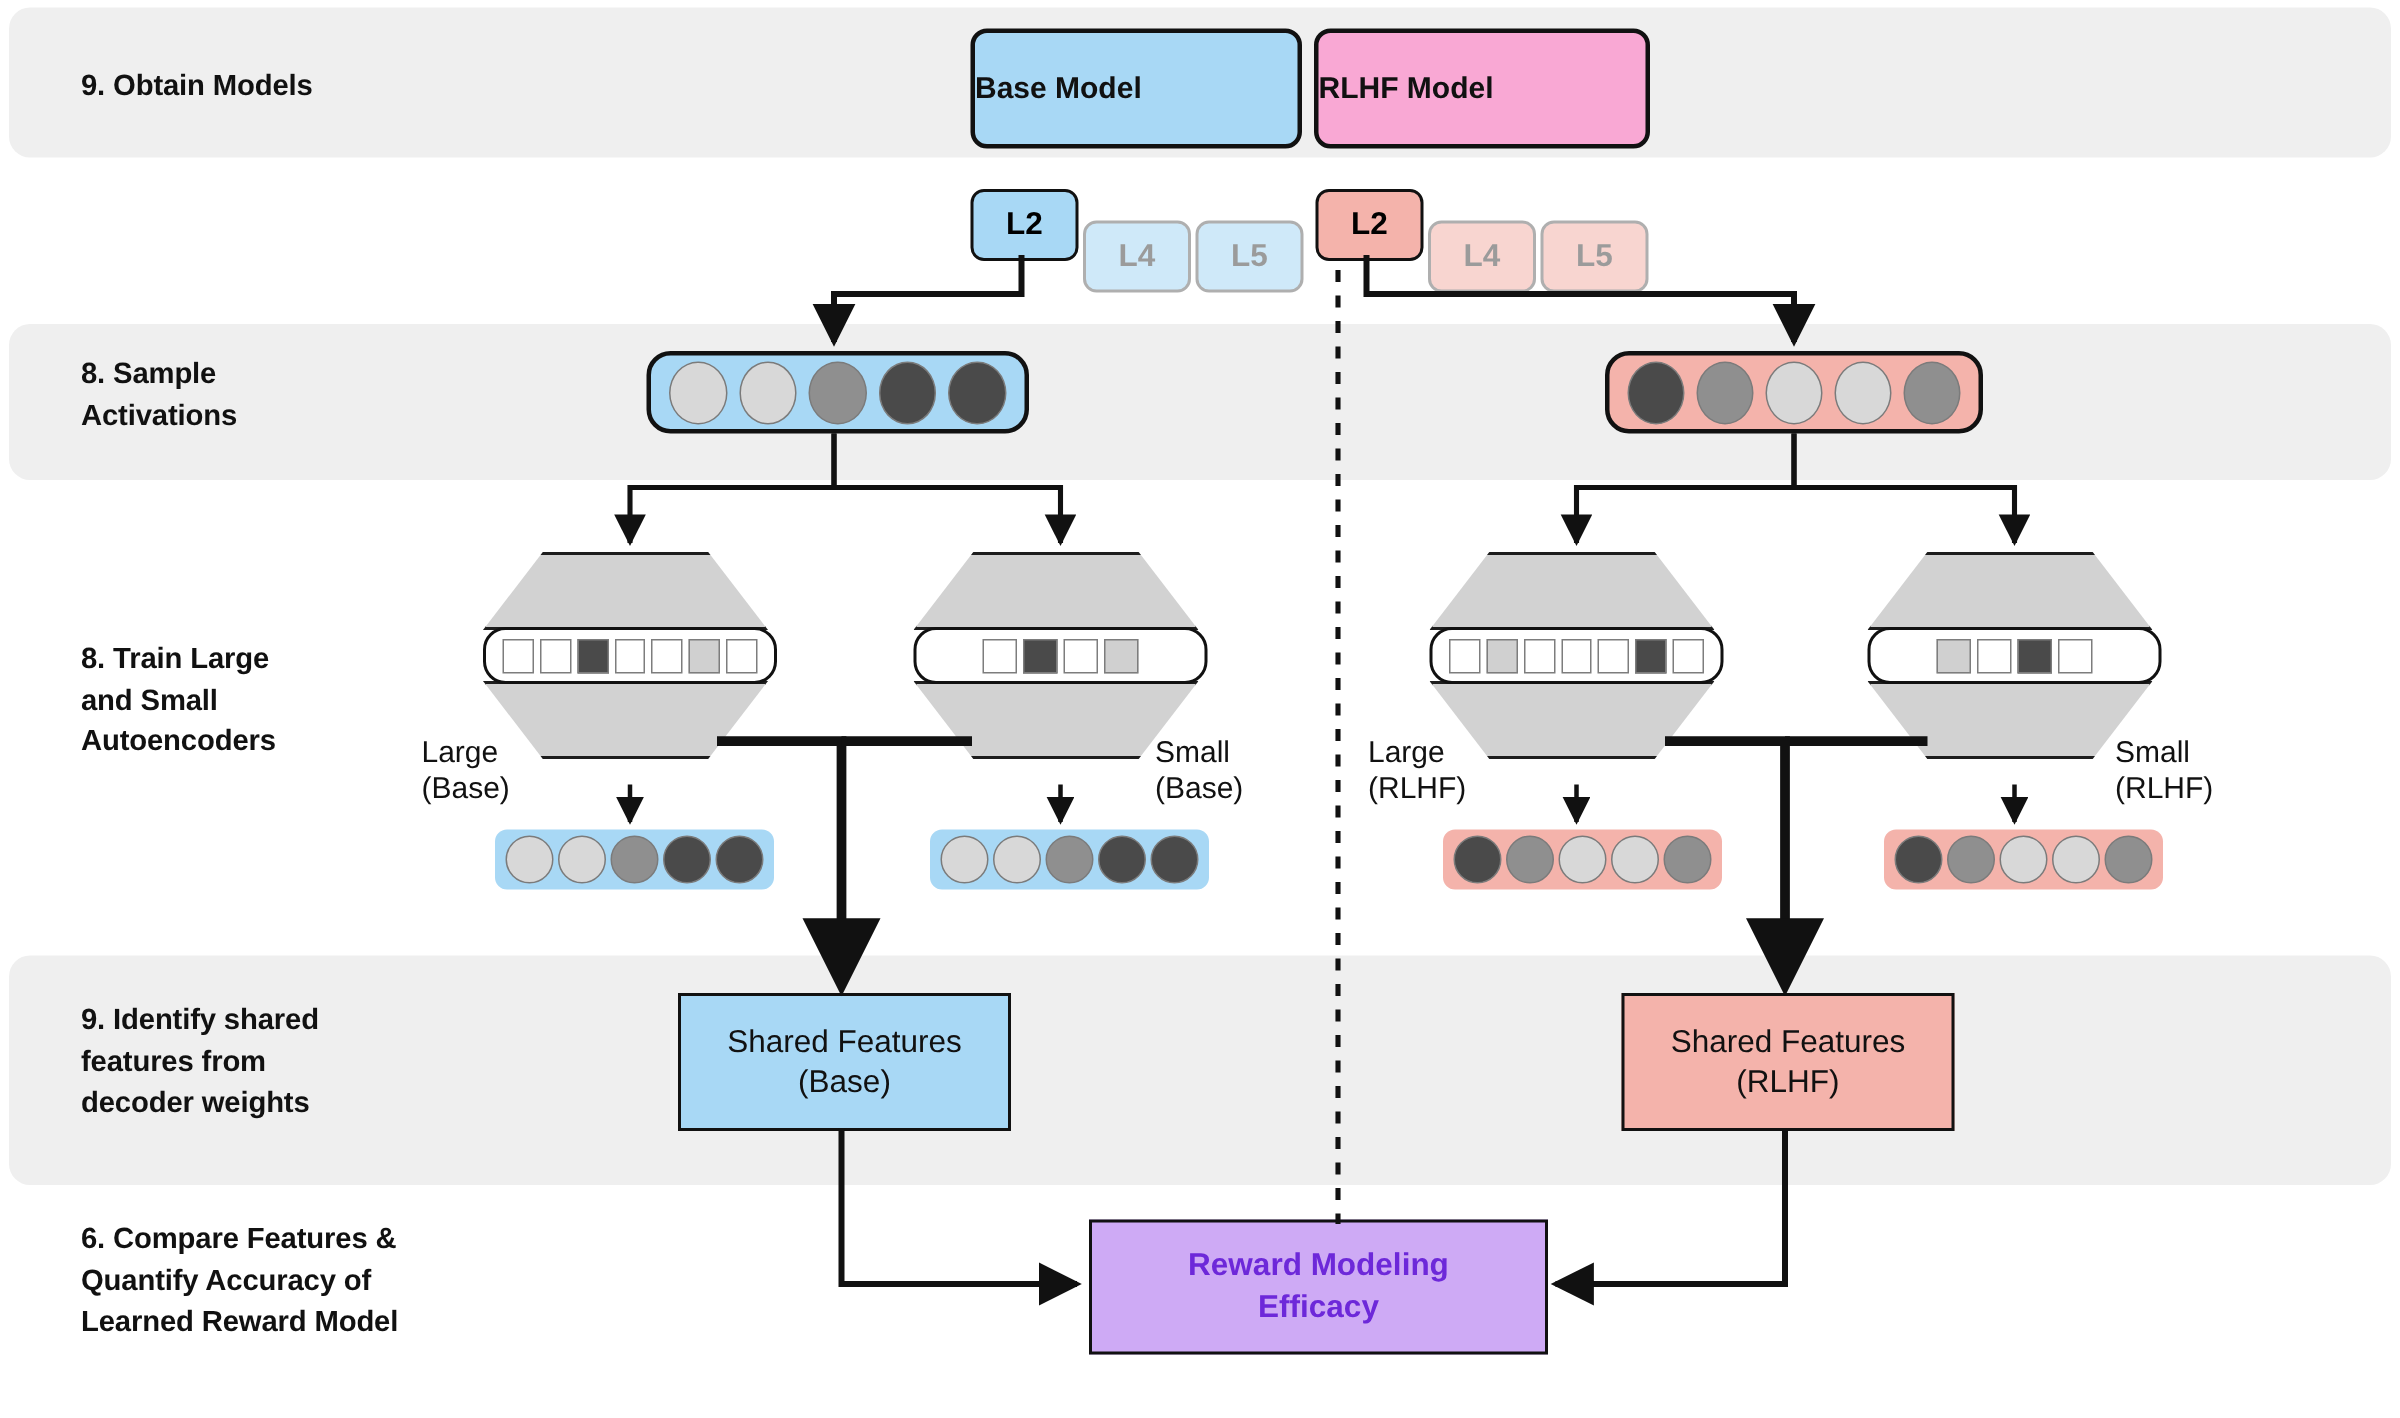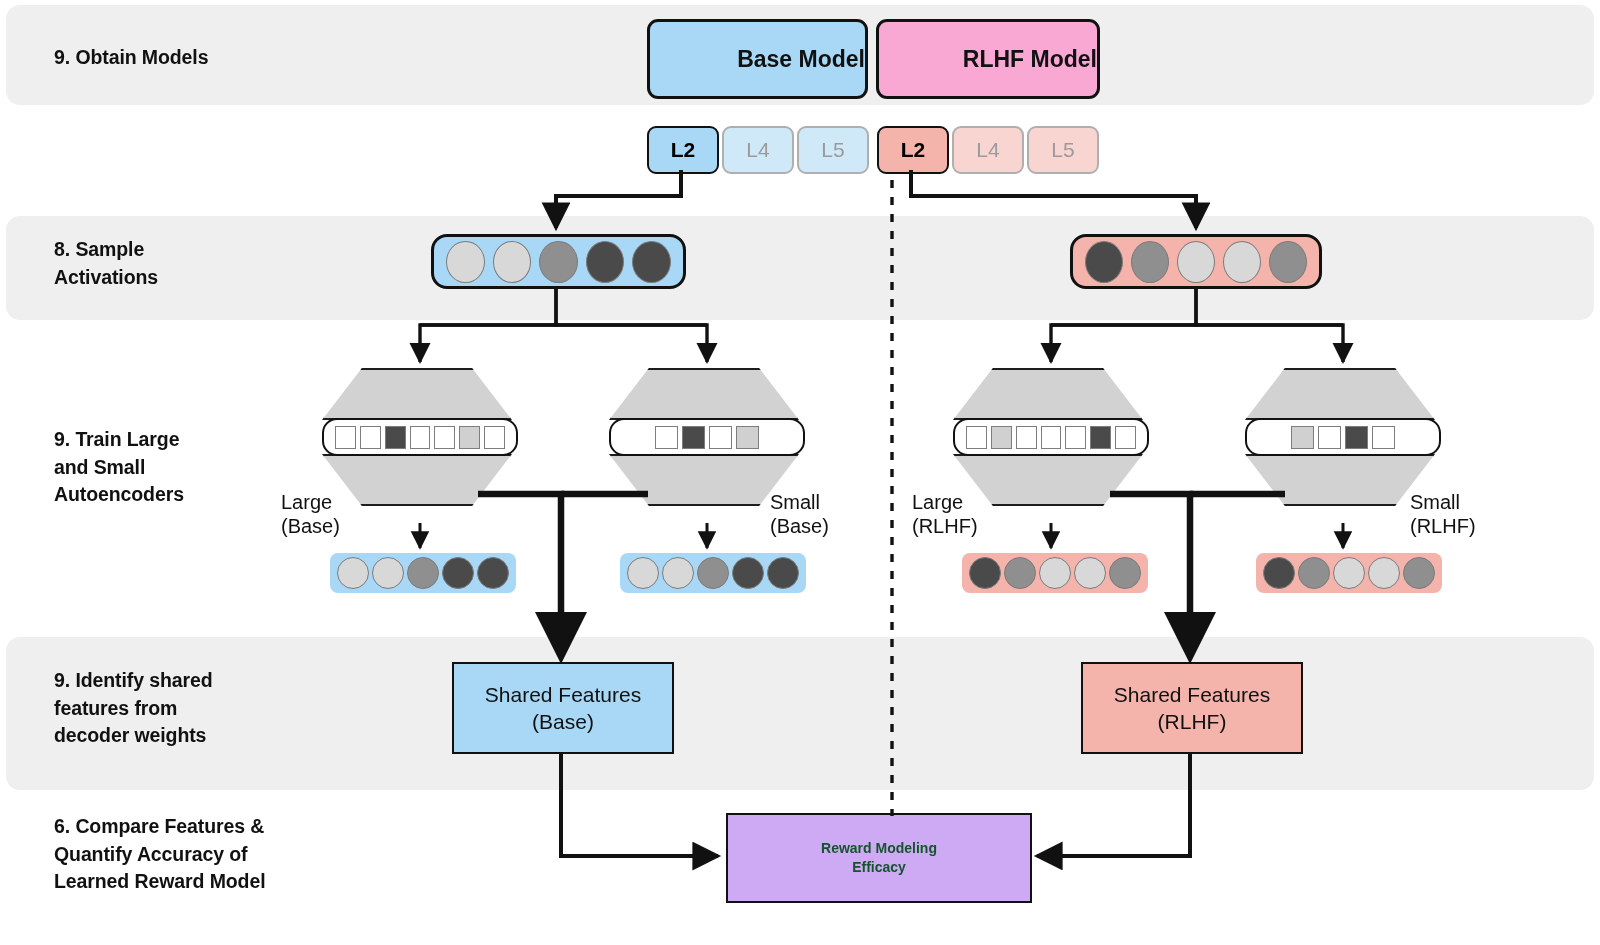--- a/index.html
+++ b/index.html
@@ -18,32 +18,32 @@
 
   
   .step-label{
     position:absolute;font-weight:bold;font-size:19.5px;color:#111;
     line-height:1.42;letter-spacing:-0.1px;white-space:pre-line;
   }
 
   
   .model-box{
     position:absolute;border:3px solid #111;border-radius:11px;
-    display:flex;align-items:center;justify-content:flex-end;
-    font-weight:bold;font-size:23px;color:#111;
+    display:flex;align-items:center;justify-content:flex-start;
+    font-weight:bold;font-size:20px;color:#111;
   }
 
   
   .layer-chip{
     position:absolute;border:2.5px solid #111;border-radius:9px;
     display:flex;align-items:center;justify-content:center;
     font-size:21px;font-weight:bold;
     width:68px;height:44px;
   }
-  .layer-chip.faded{border-color:#6f6f6f;opacity:.55;font-weight:normal;color:#4a4a4a;}
+  .layer-chip.faded{border-color:#6f6f6f;opacity:.55;font-weight:bold;color:#4a4a4a;margin-top:21px;}
 
   
   .act-pill{
     position:absolute;border:3px solid #111;border-radius:16px;
     display:flex;align-items:center;justify-content:center;gap:8px;
     padding:0 12px;box-sizing:border-box;
   }
   .act-pill .dot{width:40px;height:40px;border-radius:50%;border:1.5px solid #7b7b7b;}
 
   
@@ -70,39 +70,39 @@
 
   
   .sf-box{
     position:absolute;border:2.5px solid #111;
     display:flex;align-items:center;justify-content:center;text-align:center;
     font-size:21px;color:#111;line-height:1.3;white-space:pre-line;
   }
   .rm-box{
     position:absolute;border:2.5px solid #111;
     display:flex;align-items:center;justify-content:center;text-align:center;
-    font-size:14px;font-weight:bold;color:#14532d;line-height:1.35;white-space:pre-line;
+    font-size:21px;font-weight:bold;color:#6d28d9;line-height:1.35;white-space:pre-line;
   }
 
   
   .svg-layer{position:absolute;inset:0;pointer-events:none;}
 </style>
 </head>
 <body>
 
 <div class="stage">
 
   <div class="band" id="band1"></div>
   <div class="band" id="band3"></div>
   <div class="band" id="band5"></div>
 
   <div class="step-label" style="left:54px;top:44px;">9. Obtain Models</div>
   <div class="step-label" style="left:54px;top:236px;">8. Sample
 Activations</div>
-  <div class="step-label" style="left:54px;top:426px;">9. Train Large
+  <div class="step-label" style="left:54px;top:426px;">8. Train Large
 and Small
 Autoencoders</div>
   <div class="step-label" style="left:54px;top:667px;">9. Identify shared
 features from
 decoder weights</div>
   <div class="step-label" style="left:54px;top:813px;">6. Compare Features &amp;
 Quantify Accuracy of
 Learned Reward Model</div>
 
   <div class="model-box" style="left:647px;top:19px;width:215px;height:74px;background:#a8d8f5;">

